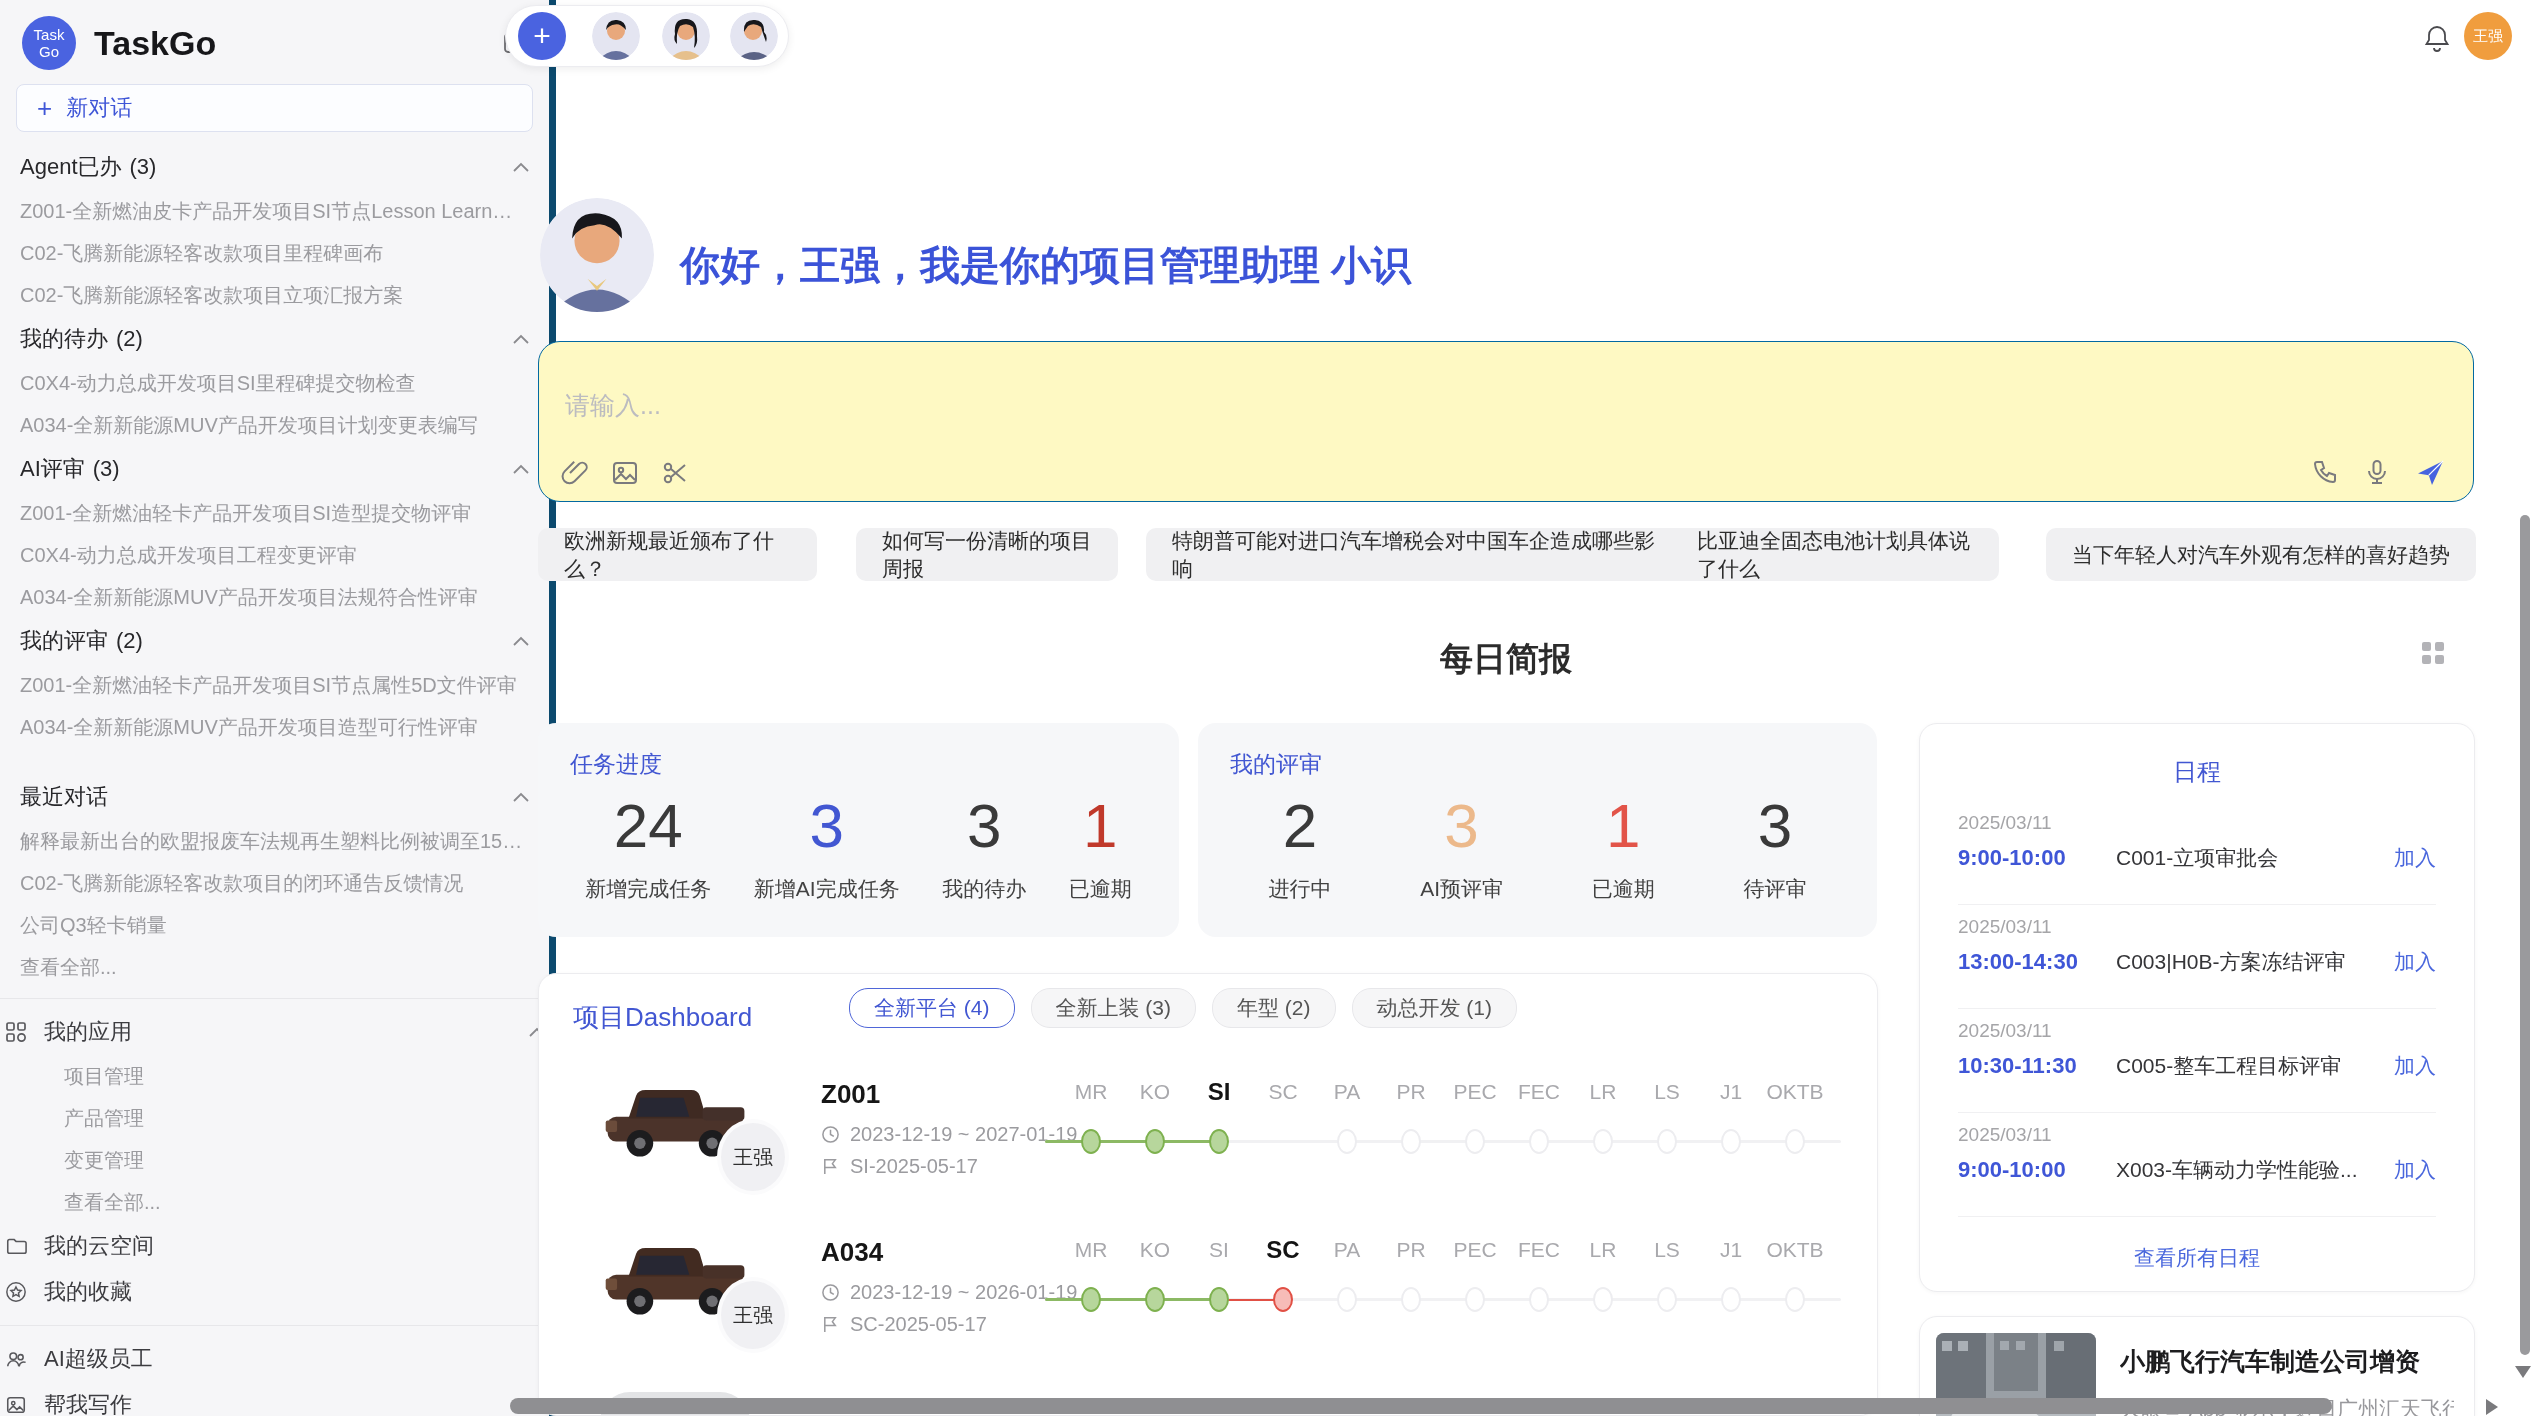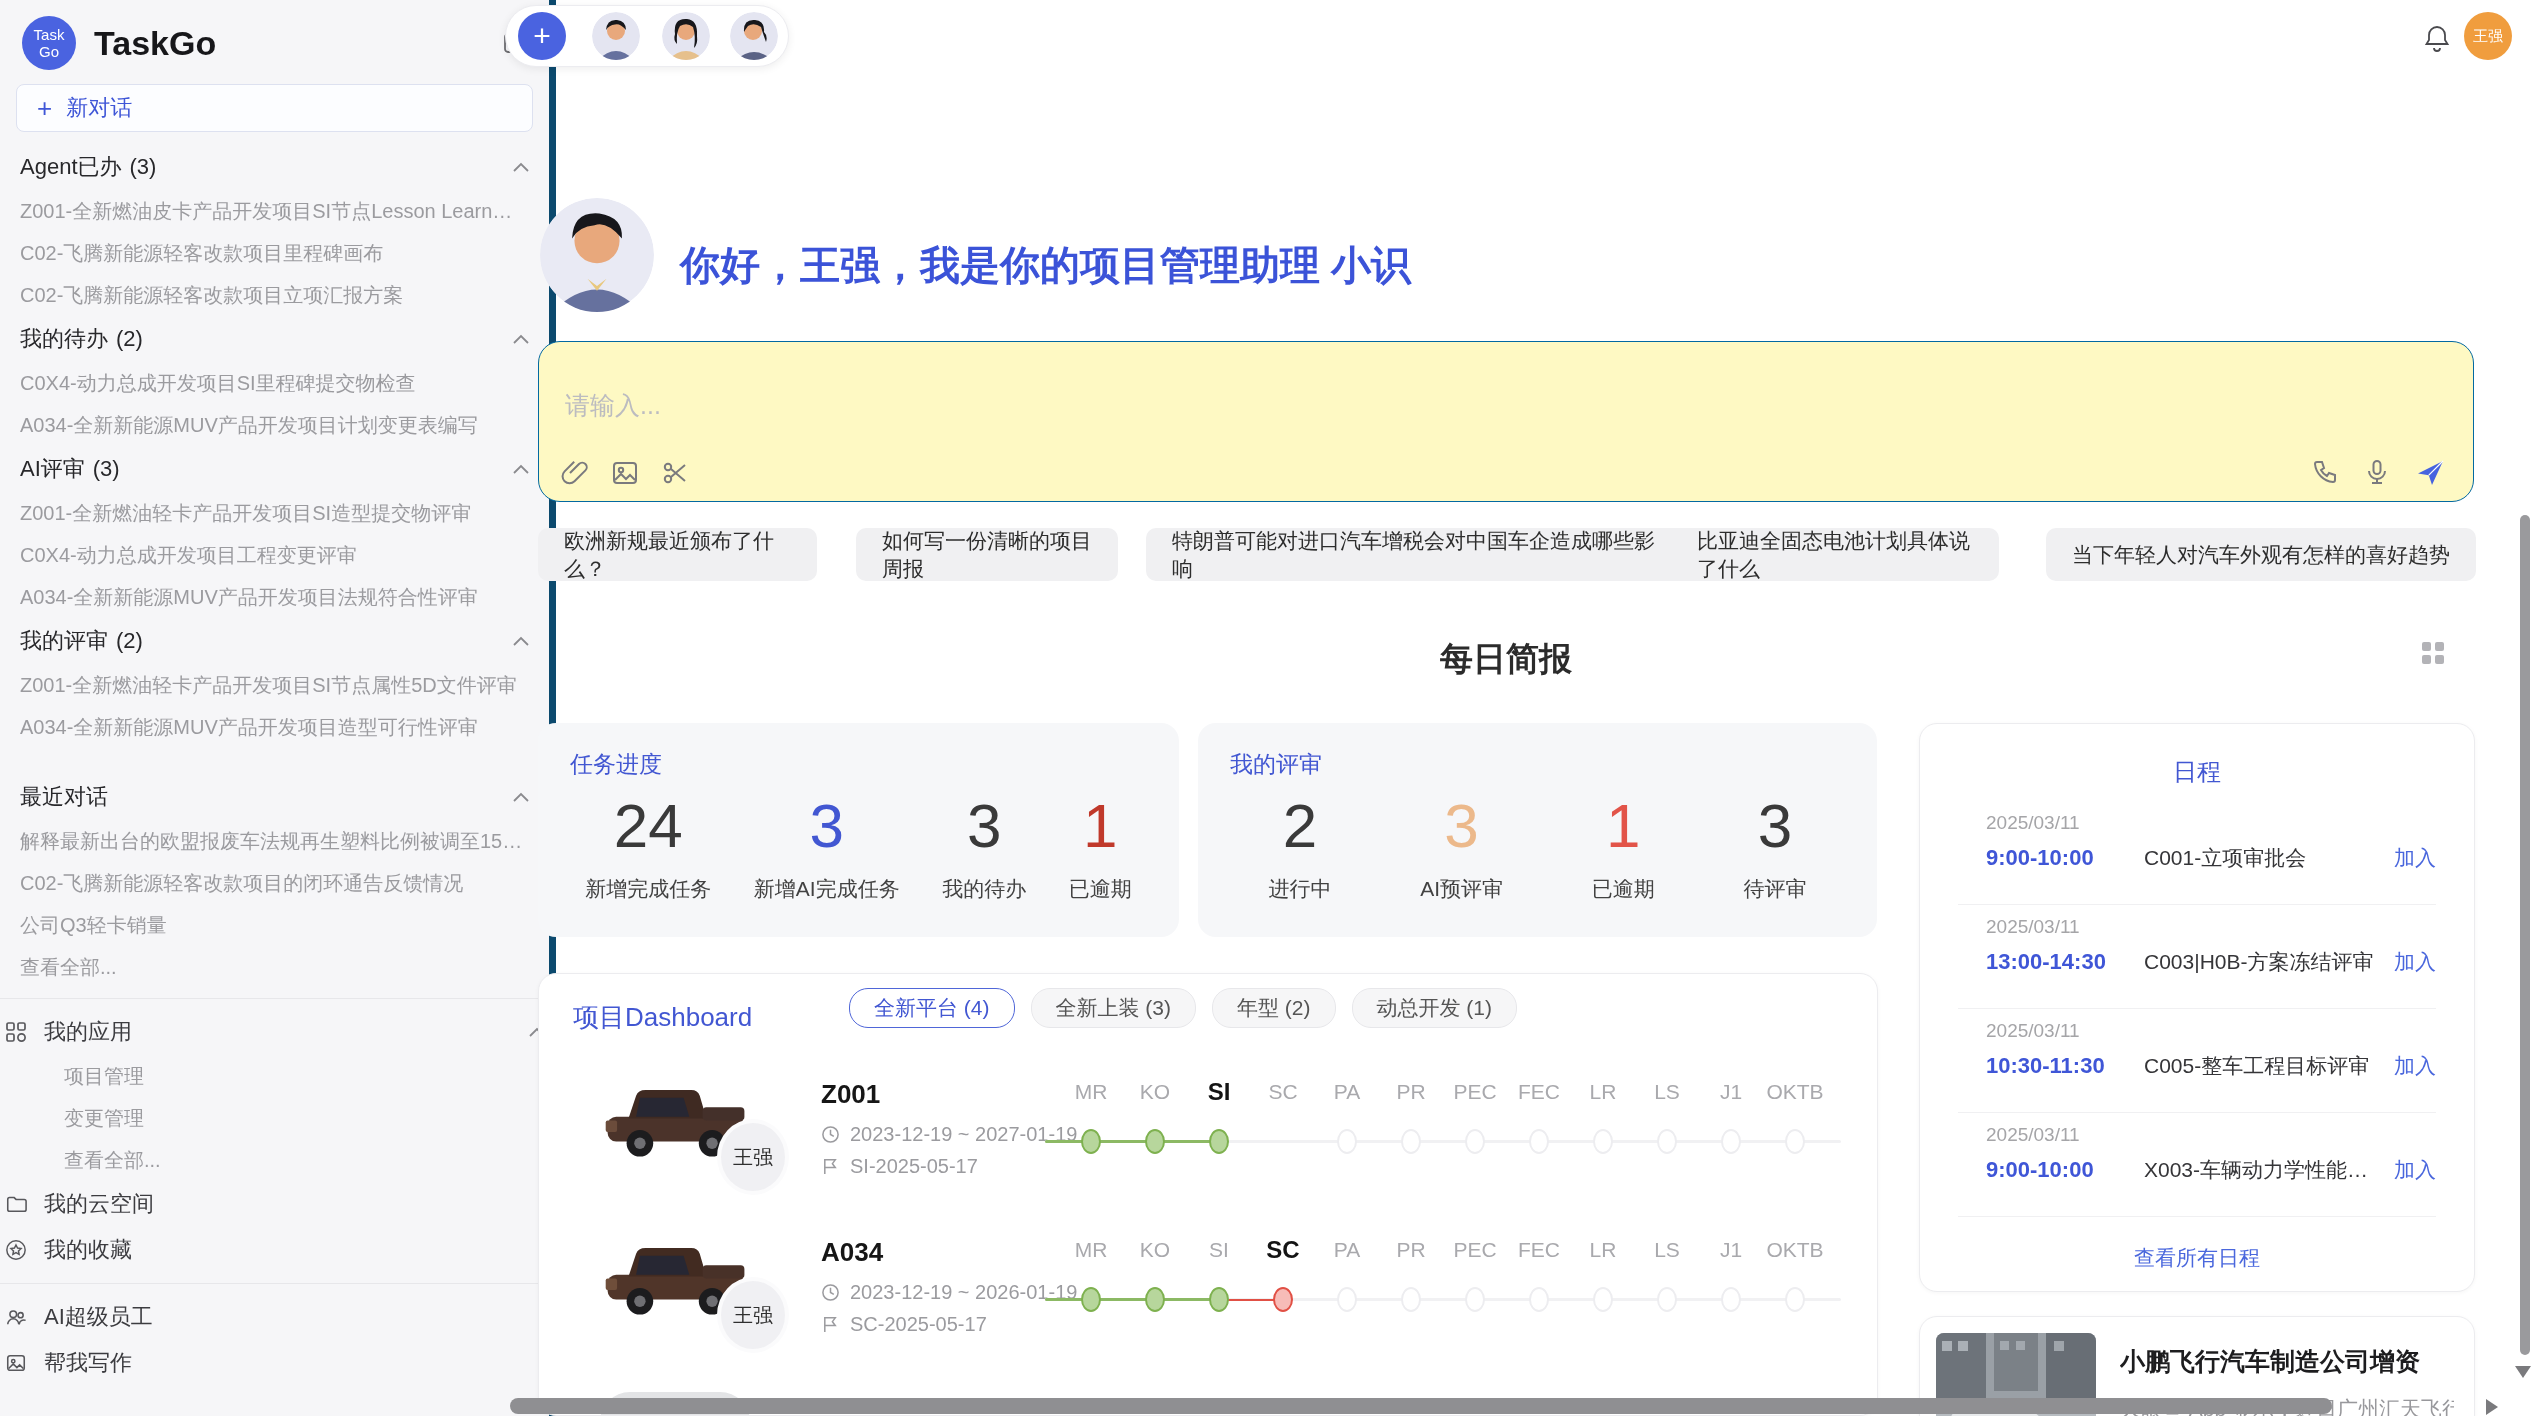--- a/index.html
+++ b/index.html
@@ -96,21 +96,21 @@
   .ms-dot{width:16px;height:21px;border-radius:50%;background:#fff;border:2.5px solid #ededf0;z-index:2;}
   .ms-dot.s-done{background:#b7d69c;border-color:#7eb14f;}
   .ms-dot.s-overdue{background:#f7bcb8;border-color:#e15045;}
   .ms-dot.s-none{visibility:hidden;}
   .car3{position:absolute;left:61px;top:15px;width:150px;height:60px;background:#e3e4e6;border-radius:30px 30px 0 0;}
 
   
   .sched{position:absolute;left:1919px;top:723px;width:556px;height:569px;background:#fff;border:1px solid #ececef;
          border-radius:18px;box-sizing:border-box;box-shadow:0 1px 4px rgba(0,0,0,.04);}
   .sched .t{position:absolute;left:0;right:0;top:32px;text-align:center;font-size:24px;color:#4257d2;}
-  .ev{position:absolute;left:38px;right:38px;margin-left:28px;}
+  .ev{position:absolute;left:38px;right:38px;}
   .ev .d{font-size:19px;color:#a5a5a8;}
   .ev .row{display:flex;align-items:center;margin-top:10px;}
   .ev .tm{font-size:22px;font-weight:600;color:#3f56d7;width:158px;}
   .ev .nm{font-size:21px;color:#353538;flex:1;white-space:nowrap;overflow:hidden;text-overflow:ellipsis;}
   .ev .join{font-size:21px;color:#4a67dd;cursor:pointer;margin-left:12px;}
   .ev-div{position:absolute;left:38px;right:38px;border-top:1px solid #f0f0f2;}
   .view-all{position:absolute;left:0;right:0;top:520px;text-align:center;font-size:21px;color:#4a67dd;cursor:pointer;}
 
   
   .news{position:absolute;left:1919px;top:1316px;width:556px;height:120px;background:#fff;border:1px solid #ececef;
@@ -233,20 +233,21 @@
           </svg>
       </span>
       <span>我的应用</span>
       <span class="chev">
           <svg width="16" height="10" viewBox="0 0 16 10">
             <polyline points="1,9 8,2 15,9" fill="none" stroke="#8a8a8e" stroke-width="1.8"></polyline>
           </svg>
         </span>
     </div>
     <div class="app-sub">项目管理</div>
+    <div class="app-sub">产品管理</div>
     <div class="app-sub">变更管理</div>
     <div class="app-sub">查看全部...</div>
 
     <div class="app-row">
       <span class="sb-icon">
         <svg width="22" height="22" viewBox="0 0 24 24" fill="none" stroke="#58585c" stroke-width="1.7">
             <path d="M3 7a2 2 0 0 1 2-2h5l2 2h9a2 2 0 0 1 2 2v9a2 2 0 0 1-2 2H5a2 2 0 0 1-2-2z"></path>
           </svg>
       </span>
       <span>我的云空间</span>

